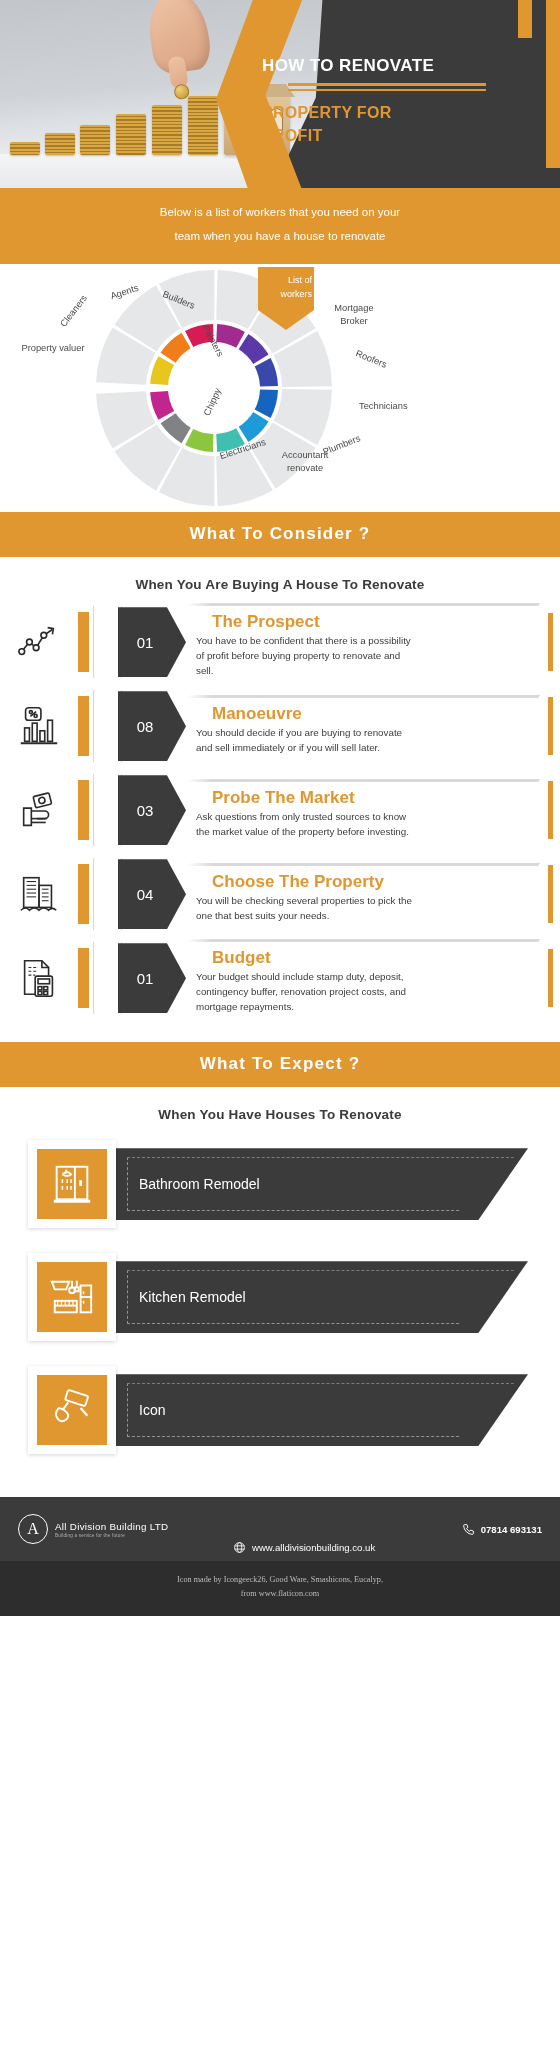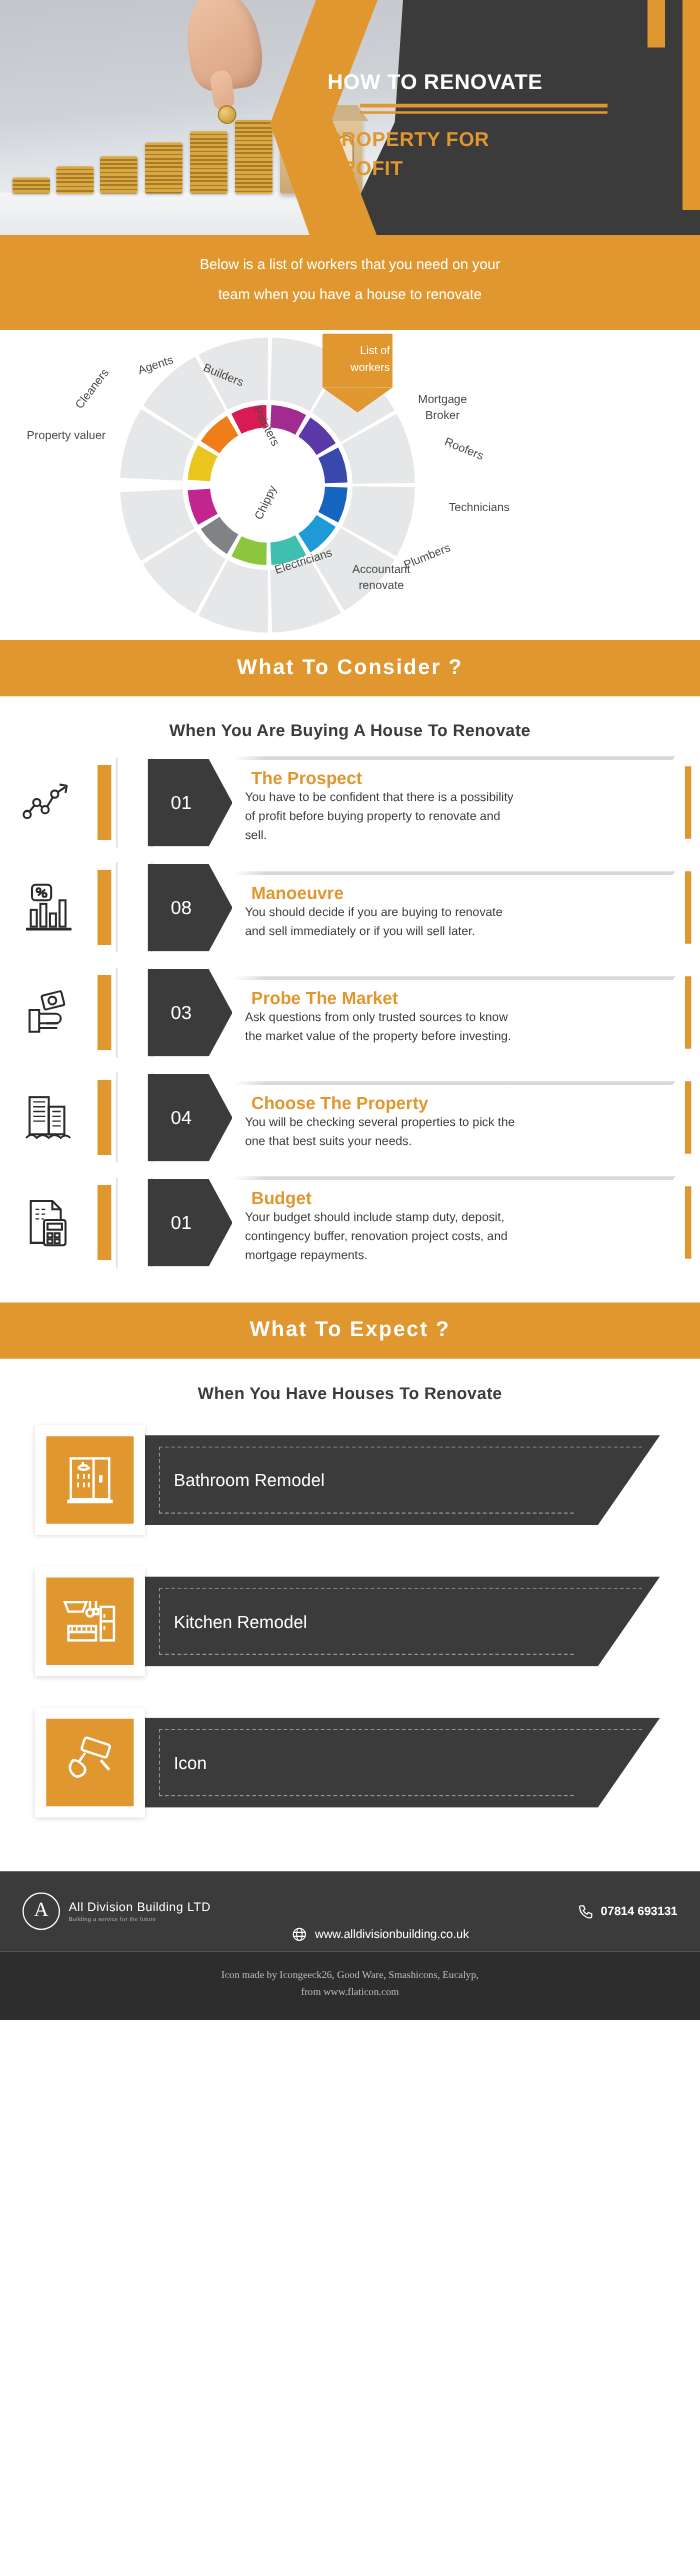--- a/index.html
+++ b/index.html
@@ -125,21 +125,21 @@
     clip-path: polygon(0 0, 72% 0, 100% 50%, 72% 100%, 0 100%);
     display:flex; align-items:center; justify-content:center;
     color:#fff; font-size: 15px; font-weight: 400; padding-right: 14px;
   }
   .crow .body { position:relative; flex:1; padding: 4px 0 4px 10px; margin-right: 28px; }
   .crow .body:before {
     content:""; position:absolute; left: 0px; top: 2px; right: -6px; height: 3px;
     background: linear-gradient(90deg,#ffffff 0,#d9d9d9 7%,#d9d9d9 100%);
     transform: skewX(-38deg); transform-origin: left bottom;
   }
-  .crow .btitle { color:#e0972f; font-size: 14px; font-weight:700; margin: 7px 5px 2px; }
+  .crow .btitle { color:#e0972f; font-size: 17px; font-weight:700; margin: 7px 16px 2px; }
   .crow .btext { color:#3b3b3b; font-size: 9.8px; line-height: 1.52; max-width: 218px; }
   .crow .rbar { position:absolute; right: 7px; top: 11px; width: 5px; height: 58px; background:#e0972f; }
   .ico { width: 46px; height: 46px; }
 
   
   .expect { padding: 6px 0 24px; }
   .ecard { position: relative; display:flex; align-items:center; height: 100px; margin-bottom: 13px; padding-left: 28px; }
   .ecard .tile {
     width: 88px; height: 88px; background:#fff; box-shadow: 0 1px 4px rgba(0,0,0,.16);
     display:flex; align-items:center; justify-content:center; flex:0 0 88px; z-index:3;
@@ -259,21 +259,21 @@
     <div class="wlabel" style="left:55px;  top:42px;  transform:rotate(-52deg);">Cleaners</div>
     <div class="wlabel" style="left:110px; top:23px;  transform:rotate(-18deg);">Agents</div>
     <div class="wlabel" style="left:162px; top:31px;  transform:rotate(22deg);">Builders</div>
     <div class="wlabel" style="left:196px; top:72px;  transform:rotate(62deg);">Painters</div>
     <div class="wlabel" style="left:198px; top:133px; transform:rotate(-65deg);">Chippy</div>
     <div class="wlabel" style="left:219px; top:180px; transform:rotate(-18deg);">Electricians</div>
     <div class="wlabel two" style="left:272px; top:185px; width:66px;">Accountant renovate</div>
     <div class="wlabel" style="left:322px; top:176px; transform:rotate(-22deg);">Plumbers</div>
     <div class="wlabel" style="left:359px; top:137px;">Technicians</div>
     <div class="wlabel" style="left:355px; top:90px;  transform:rotate(22deg);">Roofers</div>
-    <div class="wlabel two" style="left:322px; top:38px; width:64px;margin-top:11px;">Mortgage Broker</div>
+    <div class="wlabel two" style="left:322px; top:38px; width:64px;">Mortgage Broker</div>
   </div>
 
   <div class="banner">What To Consider ?</div>
   <div class="sub-head">When You Are Buying A House To Renovate</div>
 
   <div class="consider">
 
     <div class="crow">
       <div class="icon-cell">
         <svg class="ico" viewBox="0 0 48 48" fill="none" stroke="#2b2b2b" stroke-width="1.7">

